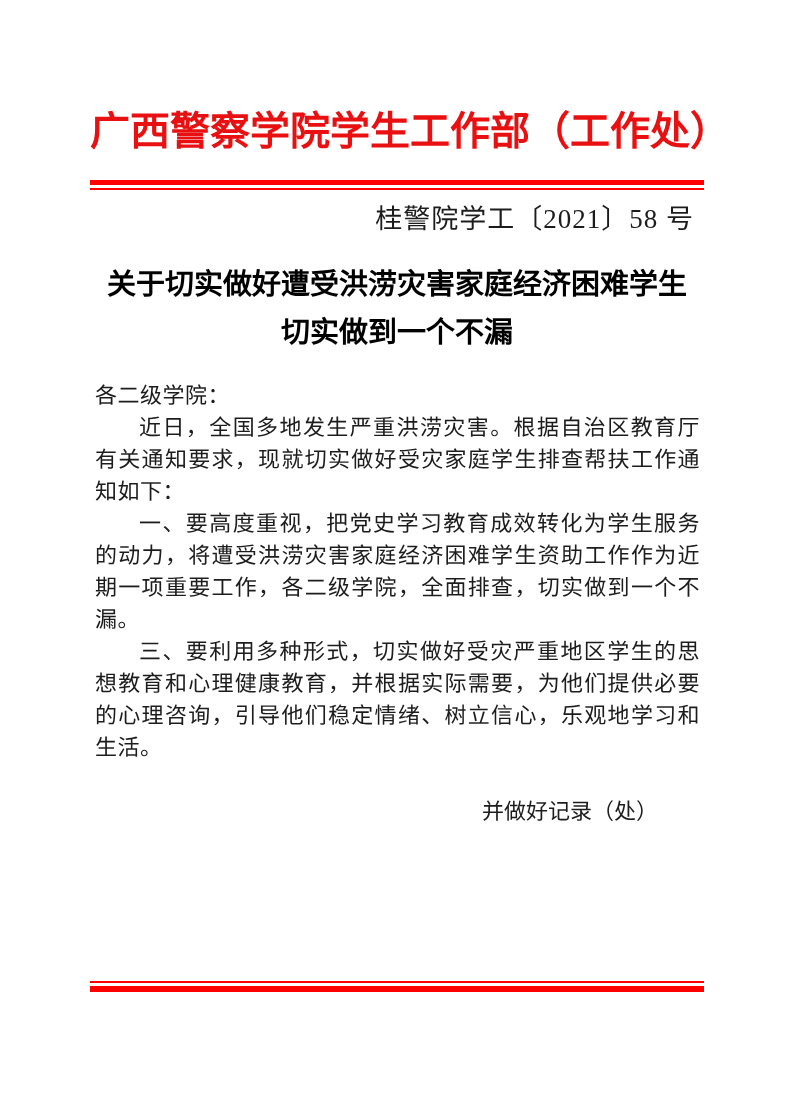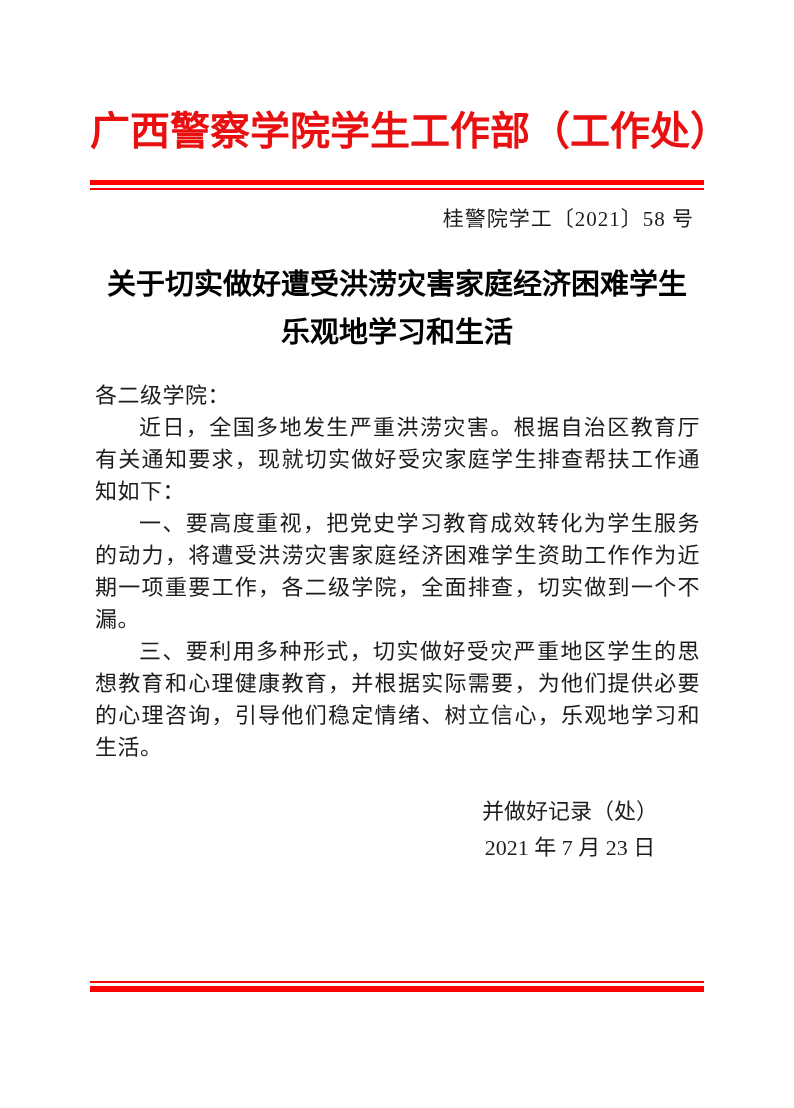--- a/index.html
+++ b/index.html
@@ -38,21 +38,21 @@
   .rule-bottom{
     position:absolute;
     left:90px;right:90px;
     top:981px;
   }
   .rule-bottom .thin{height:2px;background:var(--accent-red);}
   .rule-bottom .thick{height:6px;background:var(--accent-red);margin-top:3px;}
   .doc-number{
     margin:14px 100px 0 95px;
     text-align:right;
-    font-size:21px;
+    font-size:27px;
     line-height:30px;
     letter-spacing:1px;
   }
   .notice-title{
     margin:26px 60px 0 60px;
     text-align:center;
     font-family:"Liberation Sans","DejaVu Sans",sans-serif;
     font-weight:bold;
     font-size:29px;
     line-height:48px;
@@ -87,33 +87,32 @@
 
   <div class="rule">
     <div class="thick"></div>
     <div class="thin"></div>
   </div>
 
   <div class="doc-number">桂警院学工〔2021〕58 号</div>
 
   <h1 class="notice-title">
     <span>关于切实做好遭受洪涝灾害家庭经济困难学生</span><br>
-    <span>乐观地学习和生活</span>
+    <span>切实做到一个不漏</span>
   </h1>
 
   <div class="body-text">
     <p>各二级学院：</p>
     <p class="indent">近日，全国多地发生严重洪涝灾害。根据自治区教育厅有关通知要求，现就切实做好受灾家庭学生排查帮扶工作通知如下：</p>
     <p class="indent">一、要高度重视，把党史学习教育成效转化为学生服务的动力，将遭受洪涝灾害家庭经济困难学生资助工作作为近期一项重要工作，各二级学院，全面排查，切实做到一个不漏。</p>
     <p class="indent">三、要利用多种形式，切实做好受灾严重地区学生的思想教育和心理健康教育，并根据实际需要，为他们提供必要的心理咨询，引导他们稳定情绪、树立信心，乐观地学习和生活。</p>
   </div>
 
   <div class="signature-block">
     <div>并做好记录（处）</div>
-    <div>2021 年 7 月 23 日</div>
   </div>
 
   <div class="rule-bottom">
     <div class="thin"></div>
     <div class="thick"></div>
   </div>
 
 </div>
 
 </body></html>

